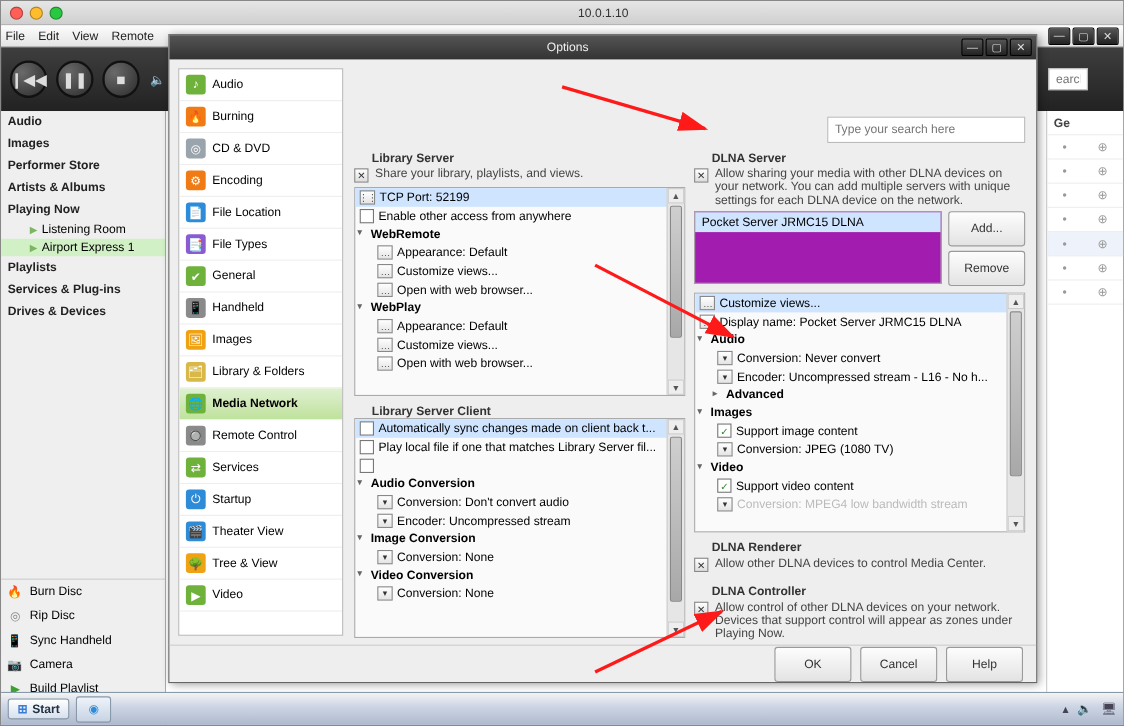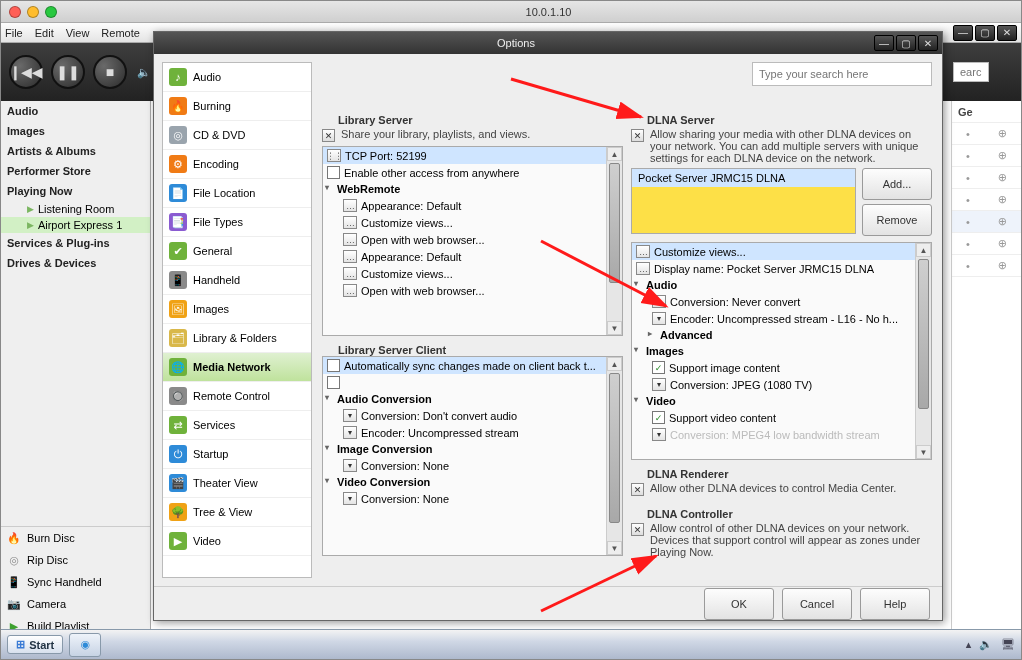--- a/index.html
+++ b/index.html
@@ -45,21 +45,21 @@
 .dlg-foot { height: 34px; border-top: 1px solid #ccc; display: flex; align-items: center; justify-content: flex-end; gap: 8px; padding: 0 12px; }
 .btn { min-width: 70px; height: 32px; background: linear-gradient(#fdfdfd,#e3e3e3); border: 1px solid #9a9a9a; border-radius: 3px; display: inline-flex; align-items: center; justify-content: center; padding: 0 10px; color: #333; }
 
 
 .cat-list { width: 150px; border: 1px solid #bbb; margin: 8px 0 8px 8px; background: #fff; overflow-y: auto; }
 .cat-item { display: flex; align-items: center; gap: 6px; padding: 5px 6px; border-bottom: 1px solid #eee; cursor: default; }
 .cat-item.selected { background: linear-gradient(#dff0d1,#bfe29c); font-weight: bold; }
 .cat-icon { width: 18px; height: 18px; border-radius: 3px; display: inline-flex; align-items: center; justify-content: center; color: #fff; font-size: 11px; }
 
 
-.content { flex: 1; padding: 8px 10px 4px 10px; overflow: hidden; display: grid; grid-template-columns: 1fr 1fr; grid-template-rows: auto; gap: 8px; }
+.content { flex: 1; padding: 8px 10px 4px 10px; overflow: hidden; display: grid; grid-template-columns: 1fr 1fr; grid-template-rows: auto; gap: 8px; margin-top: 44px; }
 .col { display: flex; flex-direction: column; gap: 8px; }
 .search-row { grid-column: 1 / 3; display: flex; justify-content: flex-end; }
 .search-box { width: 180px; height: 24px; border: 1px solid #bbb; background: #fff; padding: 0 6px; color: #999; }
 
 .section-hd { font-weight: bold; color: #333; padding-left: 16px; }
 .section-sub { display: flex; align-items: flex-start; gap: 6px; color: #444; padding: 2px 0 4px 0; }
 .xbox { width: 13px; height: 13px; border: 1px solid #888; background: linear-gradient(#fff,#ddd); display: inline-flex; align-items: center; justify-content: center; font-size: 9px; color: #333; flex: 0 0 13px; margin-top: 1px; }
 
 .panel { border: 1px solid #aaa; background: #fafafa; position: relative; }
 .panel-inner { max-height: 180px; overflow: hidden; }
@@ -69,21 +69,21 @@
 .dots { width: 14px; height: 13px; border: 1px solid #888; background: linear-gradient(#fff,#e4e4e4); display: inline-flex; align-items: center; justify-content: center; font-size: 9px; color: #555; flex: 0 0 14px; letter-spacing: -1px; }
 .arrow { width: 14px; height: 13px; border: 1px solid #888; background: linear-gradient(#fff,#e4e4e4); display: inline-flex; align-items: center; justify-content: center; font-size: 8px; color: #333; flex: 0 0 14px; }
 .tree-hd { font-weight: bold; padding: 2px 4px 2px 14px; display: flex; align-items: flex-start; gap: 4px; }
 .tree-hd::before { content: "▾"; font-size: 8px; color: #666; position: absolute; margin-left: -12px; }
 .tree-hd.collapsed::before { content: "▸"; }
 .sub { padding-left: 20px; }
 .scrollbar { position: absolute; right: 0; top: 0; bottom: 0; width: 16px; background: #e6e6e6; border-left: 1px solid #ccc; }
 .sb-thumb { position: absolute; left: 2px; right: 2px; background: linear-gradient(#cfcfcf,#a8a8a8); border: 1px solid #888; border-radius: 2px; }
 .sb-arrow { position: absolute; left: 0; right: 0; height: 14px; display:flex; align-items:center; justify-content:center; font-size:8px; color:#555; background:#eee; border:1px solid #ccc;}
 
-.server-list { border: 1px solid #aaa; background: #fde047; height: 66px; }
+.server-list { border: 1px solid #aaa; background: #a21caf; height: 66px; }
 .server-item { padding: 3px 6px; }
 .server-item.selected { background: #cfe5ff; }
 .stack-btns { display: flex; flex-direction: column; gap: 4px; }
 
 
 .taskbar { position: absolute; left: 0; right: 0; bottom: 0; height: 30px; background: linear-gradient(#f3f3f3,#cfd7e5 40%,#aeb9cd); border-top: 1px solid #89a; display: flex; align-items: center; padding: 0 6px; gap: 6px; }
 .start-btn { display: flex; align-items: center; gap: 4px; padding: 2px 8px; border: 1px solid #89a; border-radius: 3px; background: linear-gradient(#fff,#d7e0ee); font-weight: bold; color: #234; }
 .task-item { width: 32px; height: 24px; border: 1px solid #89a; background: linear-gradient(#eef3fa,#c7d3e4); border-radius: 3px; display:flex;align-items:center;justify-content:center; }
 .tray { margin-left: auto; display:flex; gap:8px; align-items:center; color:#445; }
 
@@ -131,31 +131,32 @@
     </div>
     <div style="margin-left:auto; width:60px;">
       <input class="search-box" style="width: 36px; height: 20px;" placeholder="earch">
     </div>
   </div>
 
   <div class="app-body">
     <div class="sidebar">
       <div class="sb-sec">Audio</div>
       <div class="sb-sec">Images</div>
+      <div class="sb-sec">Performer Store</div>
       <div class="sb-sec">Artists &amp; Albums</div>
-      <div class="sb-sec">Performer Store</div>
       <div class="sb-sec">Playing Now</div>
       <div class="sb-tree-item">
           <span class="tri">▶</span>
           <span>Listening Room</span>
         </div>
       <div class="sb-tree-item" style="background:#d2f0c5">
           <span class="tri">▶</span>
           <span>Airport Express 1</span>
         </div>
+      <div class="sb-sec">Playlists</div>
       <div class="sb-sec">Services &amp; Plug-ins</div>
       <div class="sb-sec">Drives &amp; Devices</div>
 
       <div class="sb-footer">
         <div class="sb-foot-item">
             <span class="mini-icon ic-orange">🔥</span>
             <span>Burn Disc</span>
           </div>
         <div class="sb-foot-item">
             <span class="mini-icon ic-gray">◎</span>
@@ -326,20 +327,23 @@
                     <span>Appearance: Default</span>
                   </div>
                 <div class="row sub">
                     <span class="dots">…</span>
                     <span>Customize views...</span>
                   </div>
                 <div class="row sub">
                     <span class="dots">…</span>
                     <span>Open with web browser...</span>
                   </div>
+                <div class="tree-hd">
+                    <span>WebPlay</span>
+                  </div>
                 <div class="row sub">
                     <span class="dots">…</span>
                     <span>Appearance: Default</span>
                   </div>
                 <div class="row sub">
                     <span class="dots">…</span>
                     <span>Customize views...</span>
                   </div>
                 <div class="row sub">
                     <span class="dots">…</span>
@@ -354,20 +358,24 @@
             </div>
           </div>
 
           <div>
             <div class="section-hd">Library Server Client</div>
             <div class="panel" style="height:200px">
               <div class="panel-inner" style="max-height:200px">
                 <div class="row selected">
                     <span class="chk"></span>
                     <span>Automatically sync changes made on client back t...</span>
+                  </div>
+                <div class="row">
+                    <span class="chk"></span>
+                    <span>Play local file if one that matches Library Server fil...</span>
                   </div>
                 <div class="row">
                     <span class="chk"></span>
                   </div>
                 <div class="tree-hd">
                     <span>Audio Conversion</span>
                   </div>
                 <div class="row sub">
                     <span class="arrow">▾</span>
                     <span>Conversion: Don't convert audio</span>

